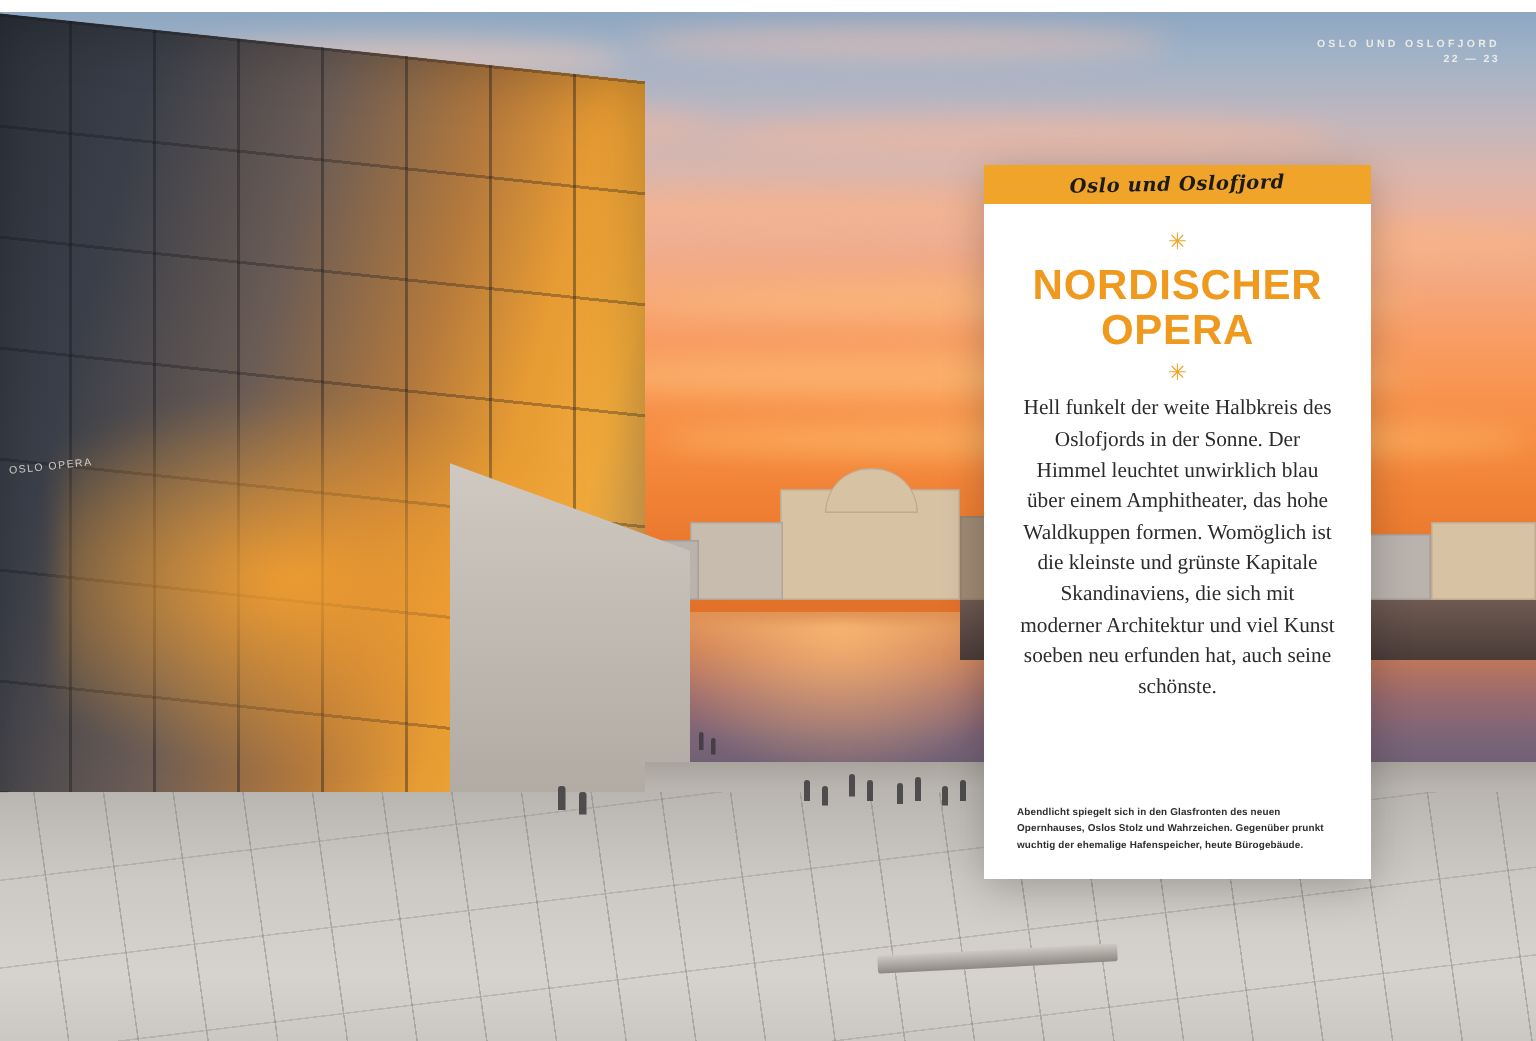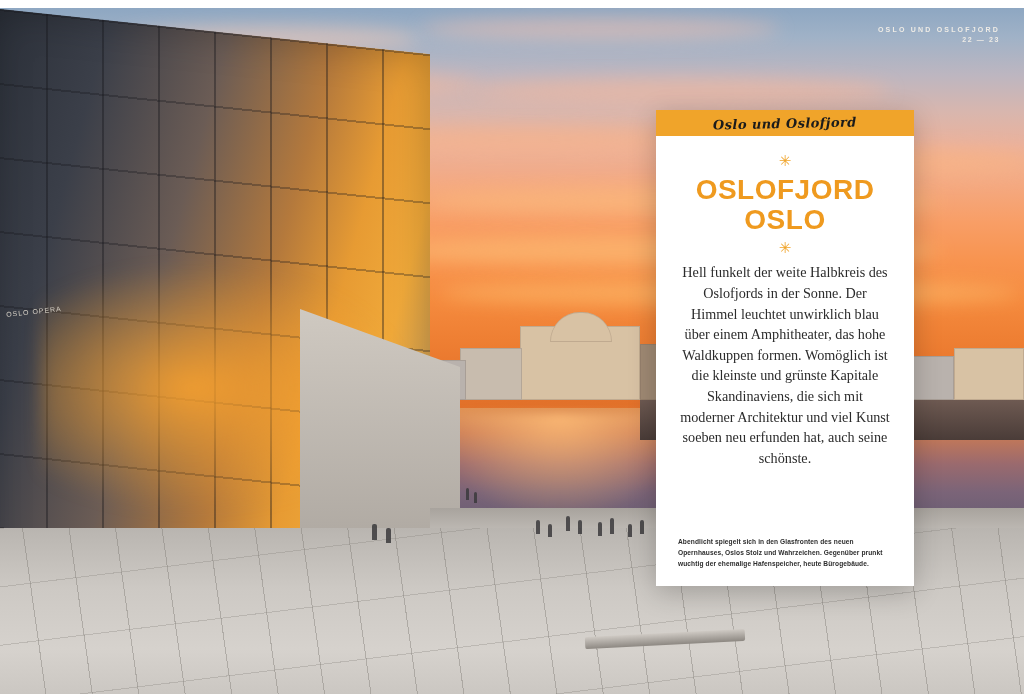--- a/index.html
+++ b/index.html
@@ -409,22 +409,22 @@
     <div class="rh-pages">22 — 23</div>
   </div>
 
   <div class="panel">
     <div class="panel-topbar">
       <div class="script">Oslo und Oslofjord</div>
     </div>
     <div class="panel-body">
       <div class="asterisk">✳</div>
       <div class="headline">
-        <div>OSLOFJORD</div>
-        <div>OSLO</div>
+        <div>NORDISCHER</div>
+        <div>OPERA</div>
       </div>
       <div class="asterisk">✳</div>
       <p class="lede">Hell funkelt der weite Halbkreis des Oslofjords in der Sonne. Der Himmel leuchtet unwirklich blau über einem Amphitheater, das hohe Waldkuppen formen. Womöglich ist die kleinste und grünste Kapitale Skandinaviens, die sich mit moderner Architektur und viel Kunst soeben neu erfunden hat, auch seine schönste.</p>
     </div>
     <div class="caption">Abendlicht spiegelt sich in den Glasfronten des neuen Opernhauses, Oslos Stolz und Wahrzeichen. Gegenüber prunkt wuchtig der ehemalige Hafenspeicher, heute Bürogebäude.</div>
   </div>
 
 </div>
 
 </body></html>

